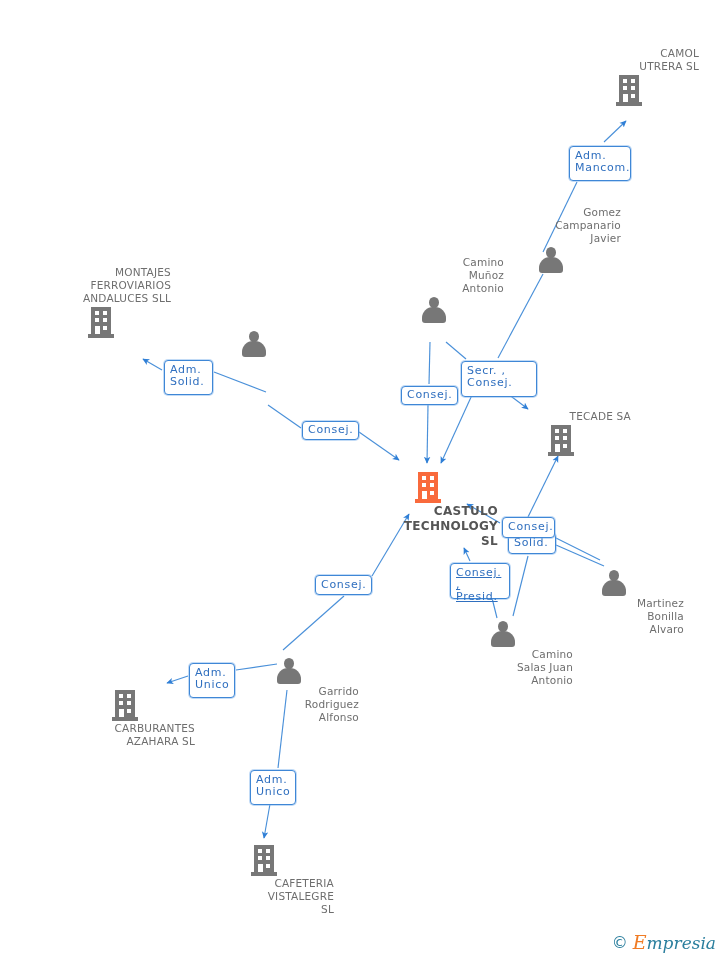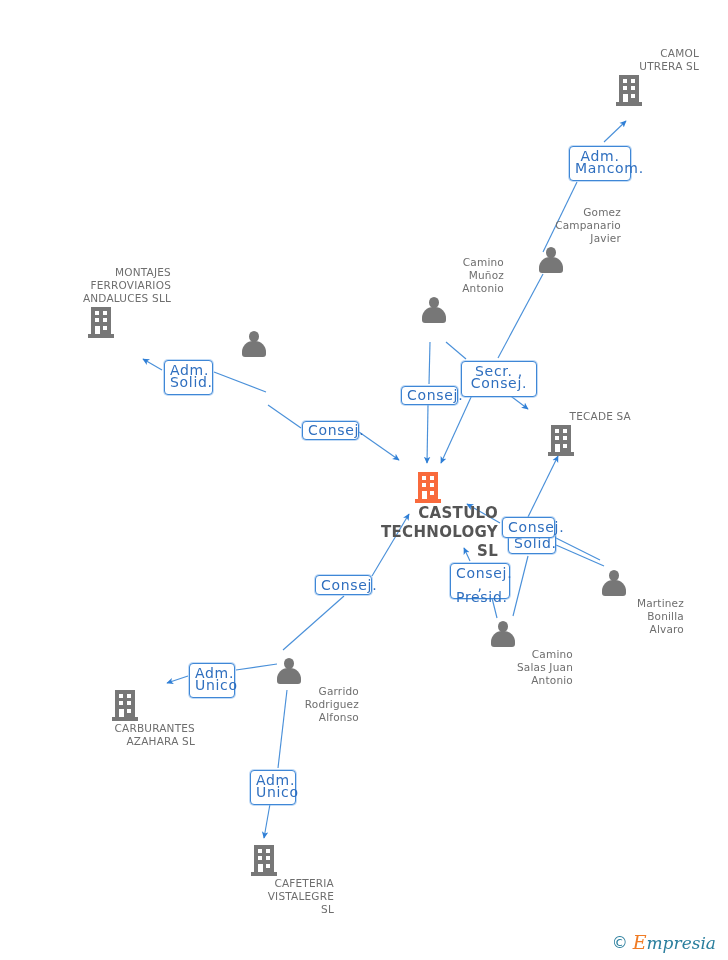--- a/index.html
+++ b/index.html
@@ -39,21 +39,21 @@
     font-size:10.5px;
     color:#6e6e6e;
     letter-spacing:.2px;
     white-space:pre-line;
     margin-top:1px;
   }
   .node.company .lbl{ color:#6e6e6e; }
   .node.focus .lbl{
     color:#555555;
     font-weight:bold;
-    font-size:15px;
+    font-size:12px;
     letter-spacing:.3px;
   }
   .node.person .lbl{ color:#6e6e6e; }
   
   .node.above .lbl{ margin-top:0; margin-bottom:2px; }
 
   
   .bld{
     position:relative;
     width:26px;height:31px;
@@ -83,23 +83,22 @@
   }
 
   
   .relbox{
     position:absolute;
     box-sizing:border-box;
     background:#ffffff;
     border:1px solid #3f87d6;
     border-radius:4px;
     color:#2f6fbf;
-    font-size:14px;
+    font-size:11px;
     letter-spacing:.7px;
-    text-align:center;
     line-height:12px;
     padding:3px 5px;
     white-space:pre-line;
     box-shadow:0 0 0 1px rgba(120,175,235,.45);
   }
 
   
   #footer{
     position:absolute;
     right:12px;
@@ -342,21 +341,21 @@
 
   <div class="relbox" style="left:401px;top:386px;width:57px;height:19px;padding:2px 5px;">Consej.</div>
 
   <div class="relbox" style="left:461px;top:361px;width:76px;height:36px;">Secr. ,
 Consej.</div>
 
   <div class="relbox" style="left:508px;top:533px;width:48px;height:21px;padding:3px 5px;z-index:2;">Solid.</div>
 
   <div class="relbox" style="left:502px;top:517px;width:53px;height:21px;padding:3px 5px;z-index:3;">Consej.</div>
 
-  <div class="relbox" style="left:450px;top:563px;width:60px;height:36px;">Consej. ,
+  <div class="relbox" style="left:450px;top:563px;width:60px;height:36px;text-decoration:underline;">Consej. ,
 Presid.</div>
 
   <div class="relbox" style="left:315px;top:575px;width:57px;height:20px;padding:3px 5px;">Consej.</div>
 
   <div class="relbox" style="left:189px;top:663px;width:46px;height:35px;">Adm.
 Unico</div>
 
   <div class="relbox" style="left:250px;top:770px;width:46px;height:35px;">Adm.
 Unico</div>
 

